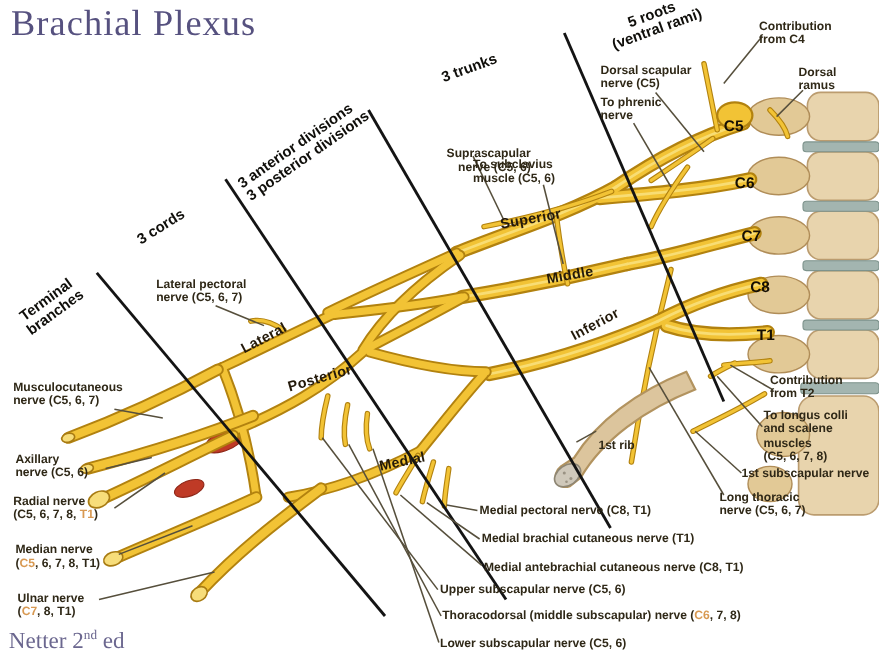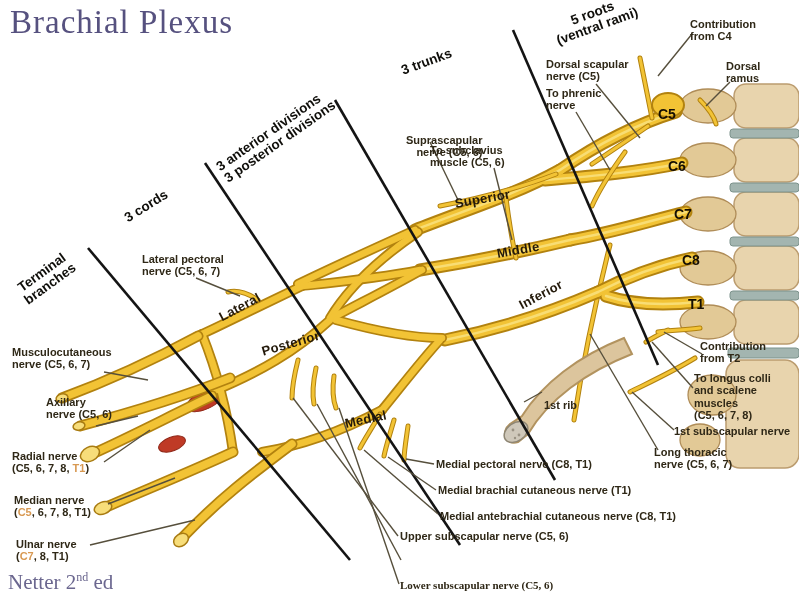--- a/index.html
+++ b/index.html
@@ -213,21 +213,21 @@
   <div class="lbl" style="left:546px;top:87px;">To phrenic
 nerve</div>
   <div class="lbl" style="left:406px;top:134px;text-align:right;">Suprascapular
 nerve (C5, 6)</div>
   <div class="lbl" style="left:430px;top:144px;">To subclavius
 muscle (C5, 6)</div>
   <div class="lbl" style="left:142px;top:253px;">Lateral pectoral
 nerve (C5, 6, 7)</div>
   <div class="lbl" style="left:12px;top:346px;">Musculocutaneous
 nerve (C5, 6, 7)</div>
-  <div class="lbl" style="left:14px;top:396px;margin-left:32px;">Axillary
+  <div class="lbl" style="left:14px;top:412px;">Axillary
 nerve (C5, 6)</div>
 
   <div class="lbl" style="left:12px;top:450px;"><span>Radial nerve</span><br><span>(C5, 6, 7, 8, </span><span class="fade">T1</span><span>)</span></div>
 
   <div class="lbl" style="left:14px;top:494px;"><span>Median nerve</span><br><span>(</span><span class="fade">C5</span><span>, 6, 7, 8, T1)</span></div>
 
   <div class="lbl" style="left:16px;top:538px;"><span>Ulnar nerve</span><br><span>(</span><span class="fade">C7</span><span>, 8, T1)</span></div>
 
   <div class="lbl" style="left:544px;top:399px;">1st rib</div>
   <div class="lbl" style="left:700px;top:340px;">Contribution
@@ -237,16 +237,17 @@
 muscles
 (C5, 6, 7, 8)</div>
   <div class="lbl" style="left:674px;top:425px;">1st subscapular nerve</div>
   <div class="lbl" style="left:654px;top:446px;">Long thoracic
 nerve (C5, 6, 7)</div>
   <div class="lbl" style="left:436px;top:458px;text-align:right;">Medial pectoral nerve (C8, T1)</div>
   <div class="lbl" style="left:438px;top:484px;">Medial brachial cutaneous nerve (T1)</div>
   <div class="lbl" style="left:440px;top:510px;">Medial antebrachial cutaneous nerve (C8, T1)</div>
   <div class="lbl" style="left:400px;top:530px;">Upper subscapular nerve (C5, 6)</div>
 
-
-  <div class="lbl" style="left:400px;top:579px;font-family:Liberation Serif, serif;">Lower subscapular nerve (C5, 6)</div>
+  <div class="lbl" style="left:402px;top:554px;"><span>Thoracodorsal (middle subscapular) nerve (</span><span class="fade">C6</span><span>, 7, 8)</span></div>
+
+  <div class="lbl" style="left:400px;top:579px;">Lower subscapular nerve (C5, 6)</div>
 
 </div>
 
 </body></html>

